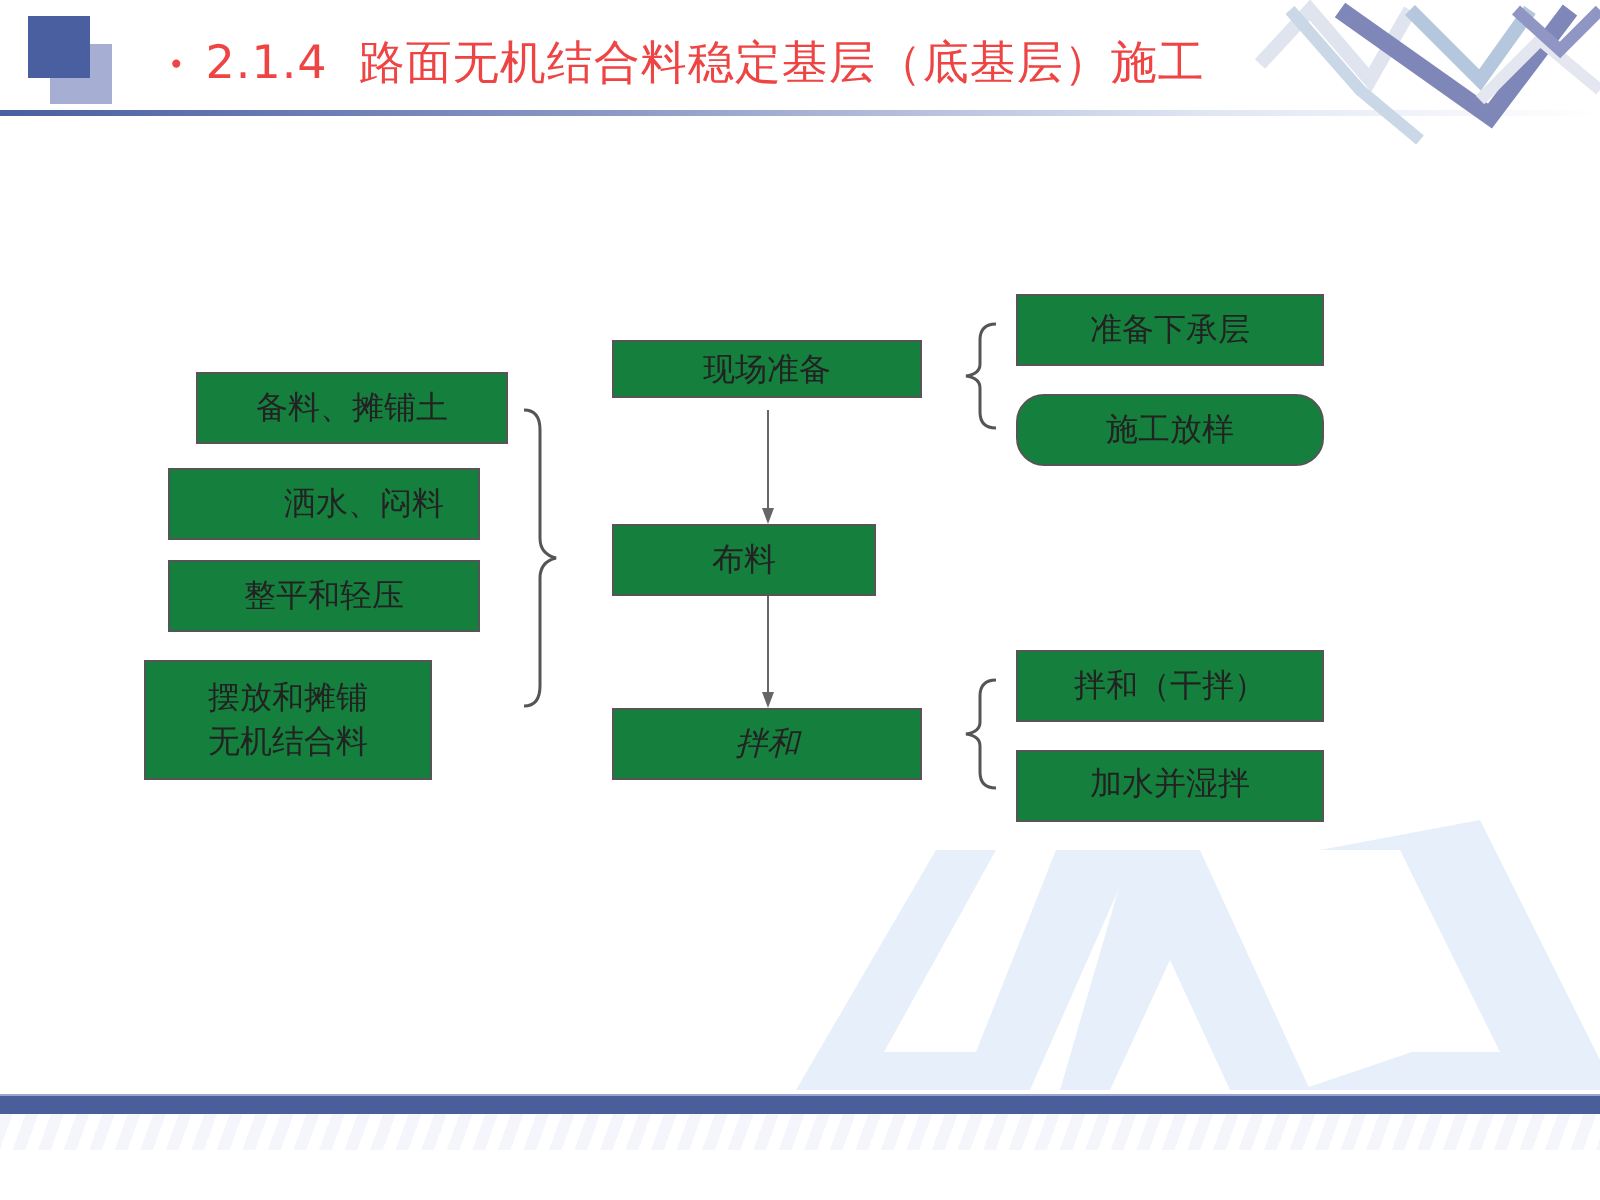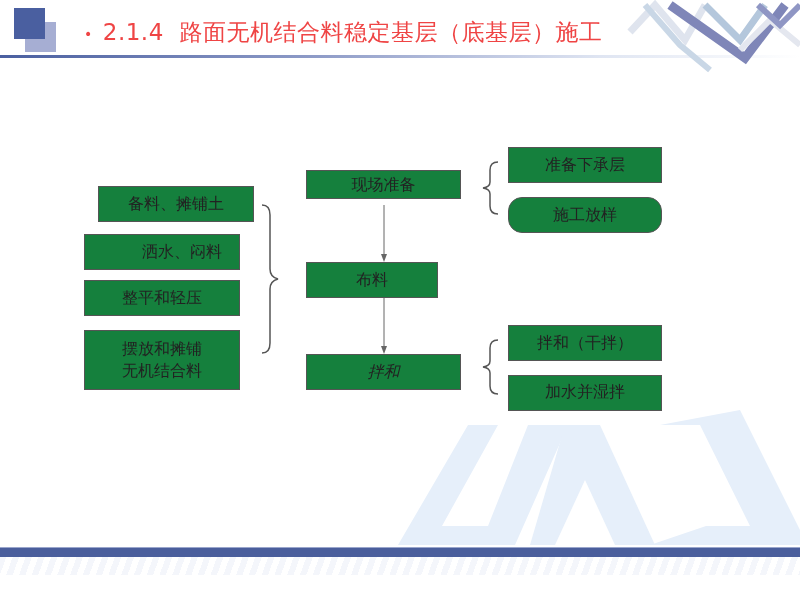--- a/index.html
+++ b/index.html
@@ -40,21 +40,21 @@
   <polyline points="35,5 70,45 100,70" fill="none" stroke="#c9d7e6" stroke-width="6"></polyline>
   <polyline points="60,5 135,58 175,5" fill="none" stroke="#7f86b8" stroke-width="9"></polyline>
   <polyline points="95,5 130,40 155,5" fill="none" stroke="#b4c7dc" stroke-width="7"></polyline>
   <polyline points="130,50 160,20 190,45" fill="none" stroke="#e4e7ef" stroke-width="6"></polyline>
   <polyline points="148,5 170,25 190,5" fill="none" stroke="#8f96c4" stroke-width="6"></polyline>
 </svg>
 
 <div class="box" style="left:98px;top:186px;width:156px;height:36px;">备料、摊铺土</div>
 <div class="box" style="left:84px;top:234px;width:156px;height:36px;padding-left:40px;">洒水、闷料</div>
 <div class="box" style="left:84px;top:280px;width:156px;height:36px;">整平和轻压</div>
-<div class="box" style="left:84px;top:330px;width:156px;height:60px;white-space:pre-line;">摆放和摊铺
+<div class="box" style="left:72px;top:330px;width:144px;height:60px;white-space:pre-line;">摆放和摊铺
 无机结合料</div>
 
 <svg class="abs" style="left:258px;top:203px;" width="26" height="152" viewBox="0 0 26 152">
   <path d="M4,2 Q12,2 12,12 L12,66 Q12,74 20,76 Q12,78 12,86 L12,140 Q12,150 4,150" fill="none" stroke="#555" stroke-width="1.5"></path>
 </svg>
 
 <div class="box" style="left:306px;top:170px;width:155px;height:29px;">现场准备</div>
 <div class="box" style="left:306px;top:262px;width:132px;height:36px;">布料</div>
 <div class="box" style="left:306px;top:354px;width:155px;height:36px;font-style:italic;">拌和</div>
 

